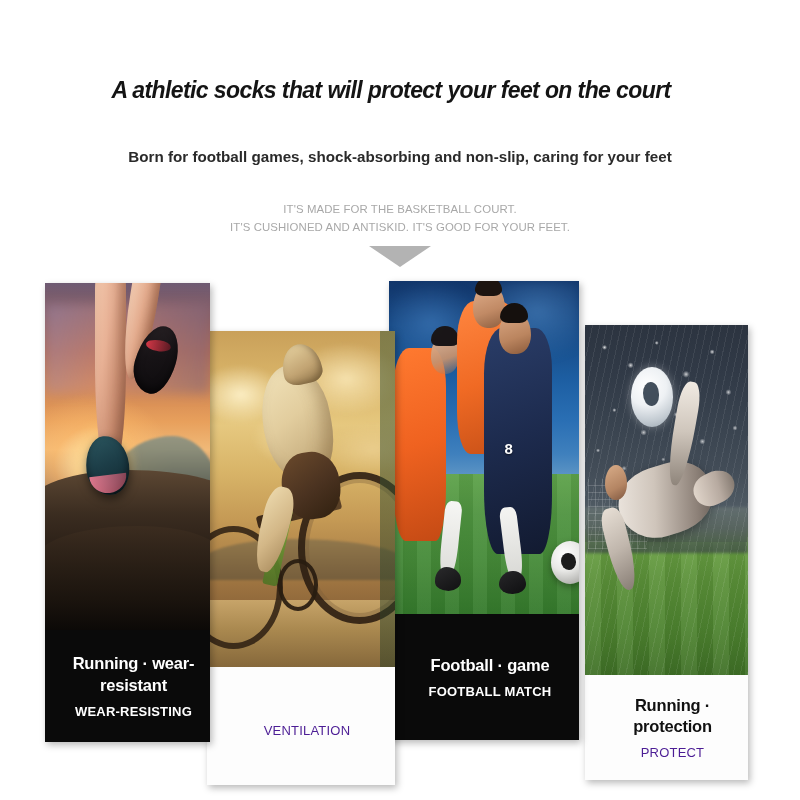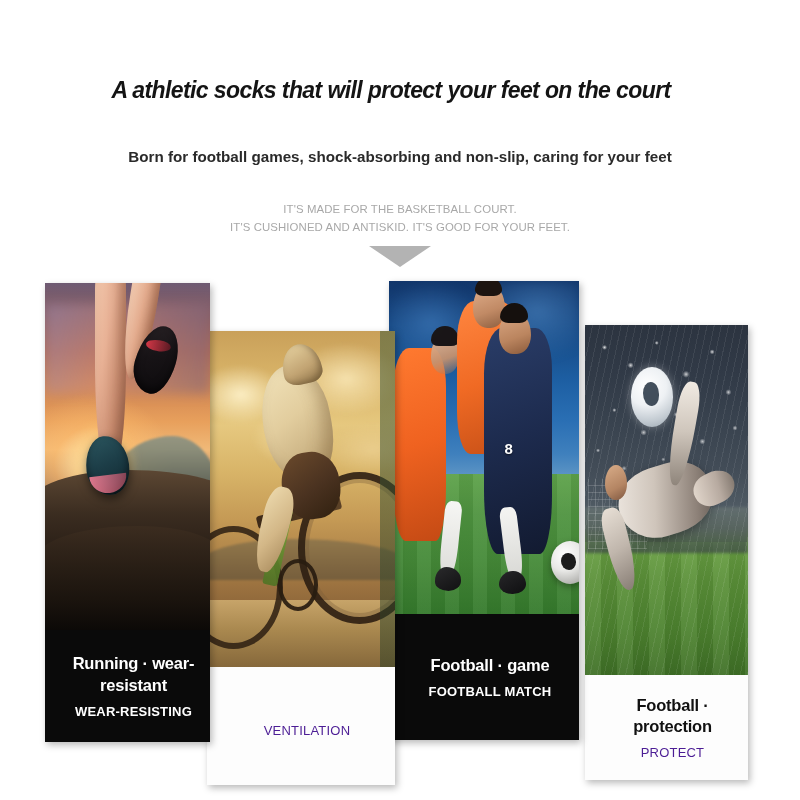--- a/index.html
+++ b/index.html
@@ -438,18 +438,18 @@
         <div class="splash"></div>
         <div class="ball-r"></div>
         <div class="pl-body"></div>
         <div class="pl-head"></div>
         <div class="pl-leg-up"></div>
         <div class="pl-arm"></div>
         <div class="pl-leg-dn"></div>
       </div>
     </div>
     <div class="card-caption cap-light" style="height:105px;">
-      <div class="cap-main">Football · protection</div>
+      <div class="cap-main">Running · protection</div>
       <div class="cap-sub">PROTECT</div>
     </div>
   </div>
 
 </div>
 
 </body></html>

